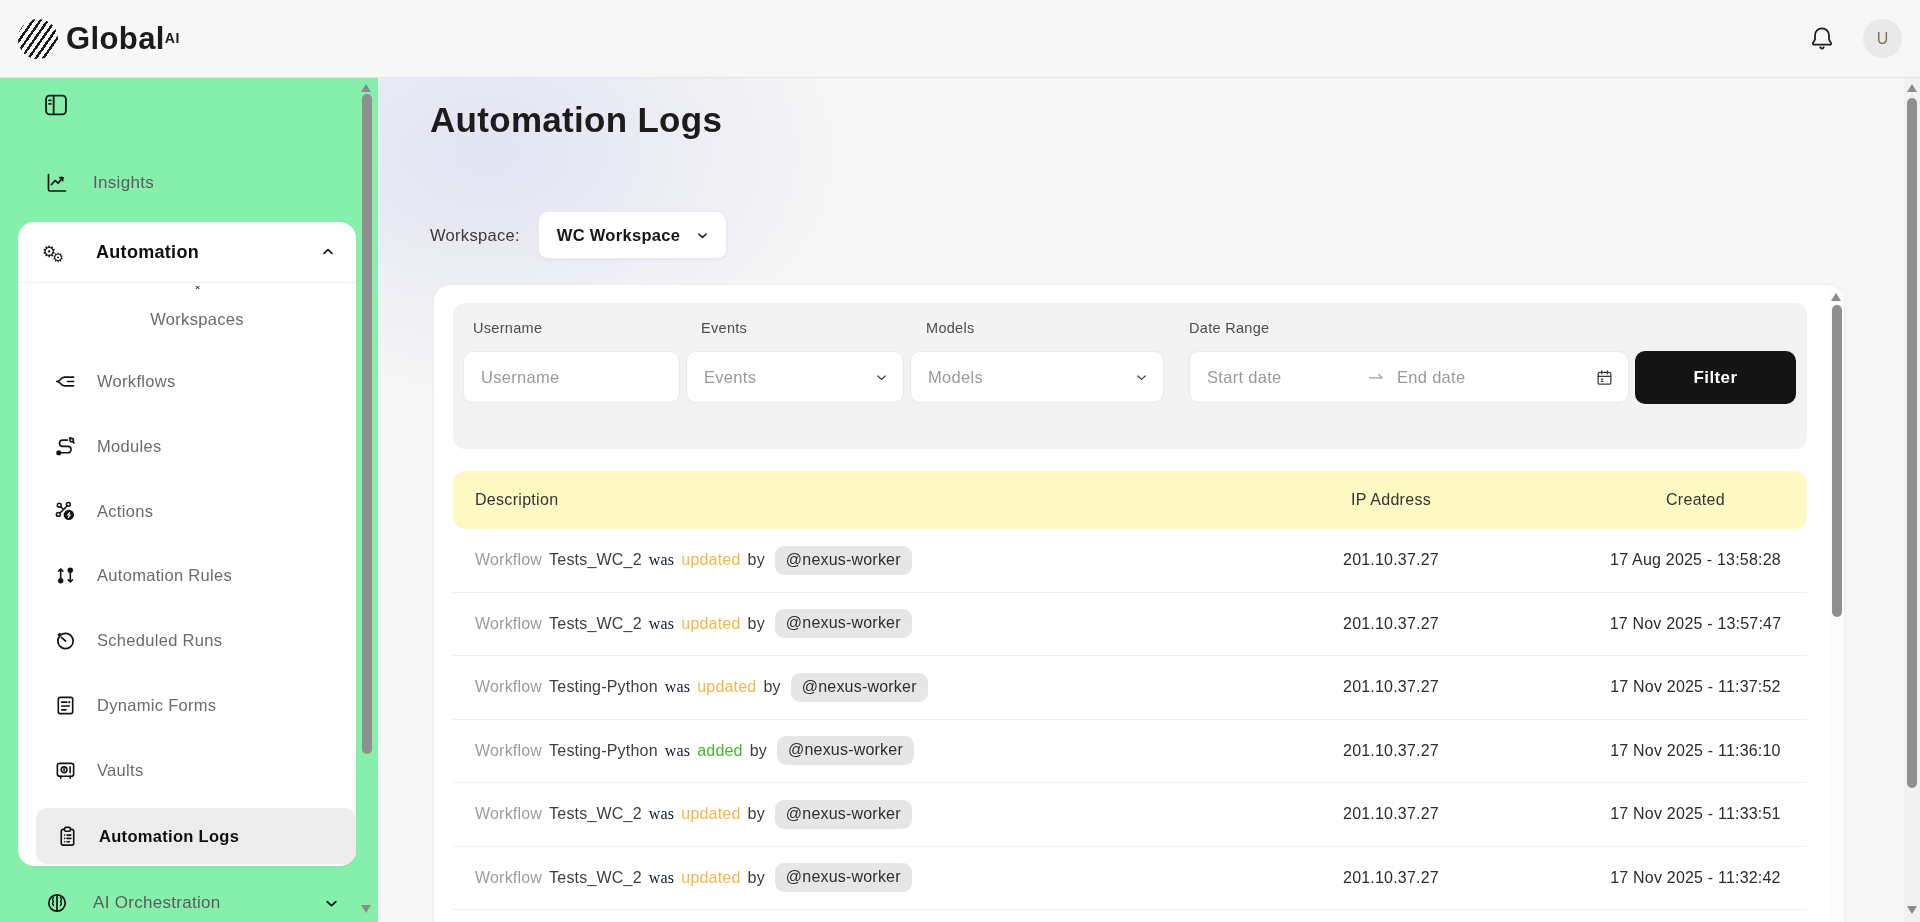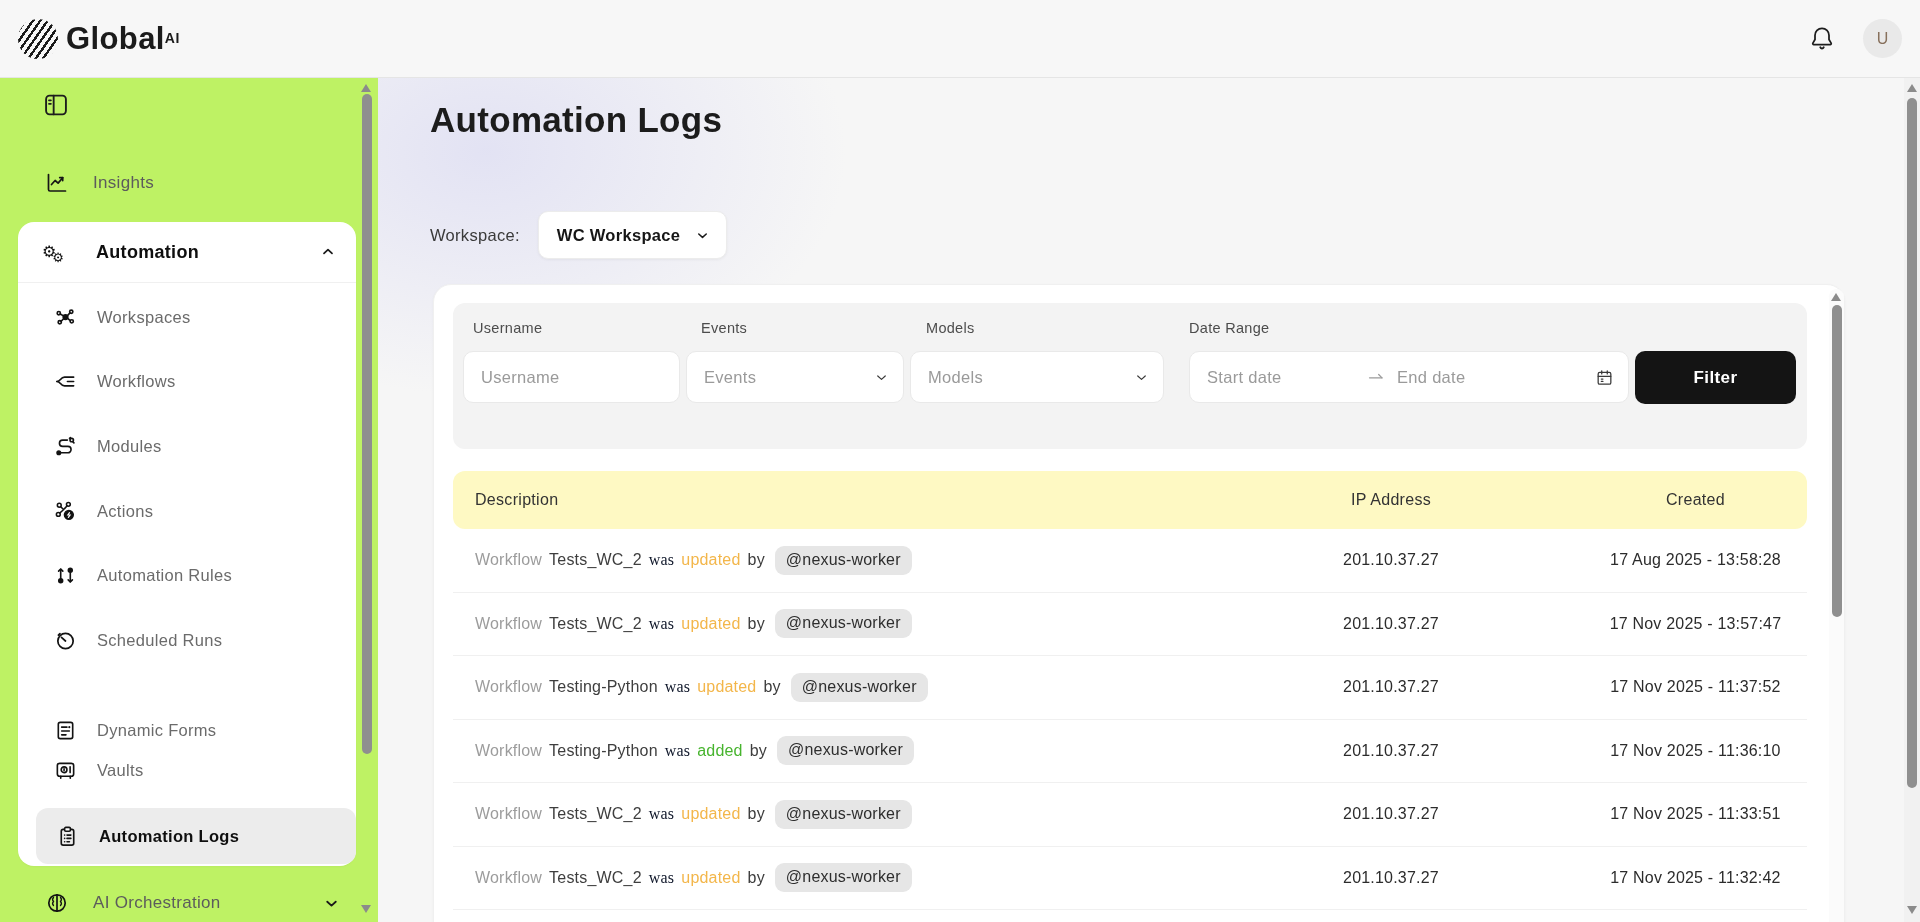--- a/index.html
+++ b/index.html
@@ -31,21 +31,21 @@
   .bell-btn { width:30px; height:30px; cursor:pointer; }
   .avatar {
     width:39px; height:39px; border-radius:50%; background:#e9e9e9;
     display:flex; align-items:center; justify-content:center;
     font-size:16px; color:#87705c; font-weight:500; cursor:pointer;
   }
 
   
   .sidebar {
     position:absolute; left:0; top:78px; width:378px; height:844px;
-    background:#bef264;
+    background:#86efac;
   }
   .panel-toggle { position:absolute; left:42px; top:13px; width:28px; height:28px; cursor:pointer; }
   .side-item {
     position:absolute; left:0; width:356px; height:40px;
     display:flex; align-items:center; gap:24px; padding-left:45px;
     font-size:17px; color:#4e4e4e; letter-spacing:0.3px; cursor:pointer;
   }
   .side-item .lbl { color:#5c5c5c; }
   .side-card {
     position:absolute; left:18px; top:144px; width:338px; height:644px;
@@ -217,21 +217,21 @@
 
   <div class="side-card">
     <div class="auto-header">
       <span class="gears"><span>⚙</span><span class="g2">⚙</span></span>
       <span class="lbl">Automation</span>
       <svg class="chev" width="16" height="16" viewBox="0 0 24 24" fill="none" stroke="#1a1a1a" stroke-width="2.6" stroke-linecap="round" stroke-linejoin="round">
         <polyline points="6 14 12 8.5 18 14"></polyline>
       </svg>
     </div>
 
-    <div class="sub-item" style="top:73px;">
+    <div class="sub-item" style="top:63px;flex-direction:column;">
       <svg width="23" height="23" viewBox="0 0 24 24" fill="none" stroke="#131313" stroke-width="1.7" stroke-linecap="round">
         <circle cx="12" cy="11.5" r="2.4" fill="#131313"></circle>
         <circle cx="5" cy="7.5" r="1.7"></circle>
           <circle cx="18" cy="6" r="1.7"></circle>
           <circle cx="6" cy="17" r="1.7"></circle>
           <circle cx="18.5" cy="16" r="1.7"></circle>
         <path d="M10 10.3 6.4 8.3M14 10.2l2.6-3M10.3 13 7.3 16M14.2 12.8l2.8 2.4"></path>
       </svg>
       <span class="lbl">Workspaces</span>
     </div>
@@ -281,21 +281,21 @@
 
     <div class="sub-item" style="top:396px;">
       <svg width="23" height="23" viewBox="0 0 24 24" fill="none" stroke="#131313" stroke-width="1.8" stroke-linecap="round">
         <circle cx="12" cy="12.5" r="8"></circle>
         <path d="M12 12.5 7.8 8.8"></path>
           <path d="M6.2 4.8 4.6 6.4"></path>
       </svg>
       <span class="lbl">Scheduled Runs</span>
     </div>
 
-    <div class="sub-item" style="top:486px;">
+    <div class="sub-item" style="top:461px;">
       <svg width="23" height="23" viewBox="0 0 24 24" fill="none" stroke="#131313" stroke-width="1.7" stroke-linecap="round">
         <rect x="4.5" y="3.5" width="15" height="17" rx="2"></rect>
         <path d="M8 8.5h5.5M8 12.5h8M8 16.5h4.5"></path>
           <path d="M16 8.5h.01" stroke-width="2.2"></path>
       </svg>
       <span class="lbl">Dynamic Forms</span>
     </div>
 
     <div class="sub-item" style="top:526px;">
       <svg width="23" height="23" viewBox="0 0 24 24" fill="none" stroke="#131313" stroke-width="1.7" stroke-linecap="round">

